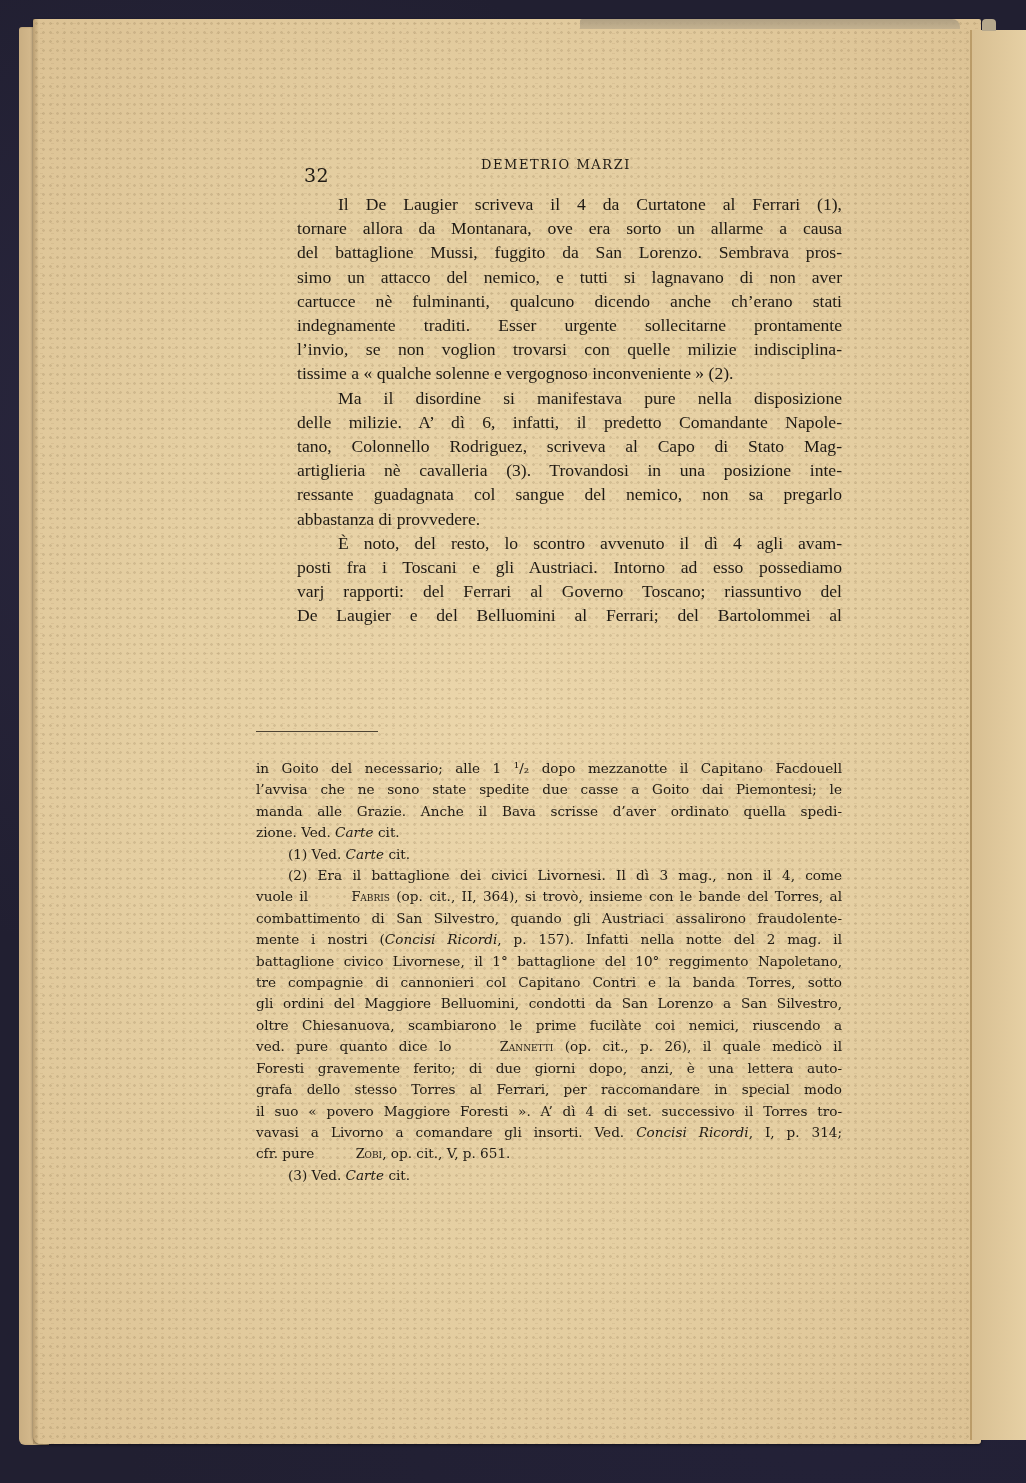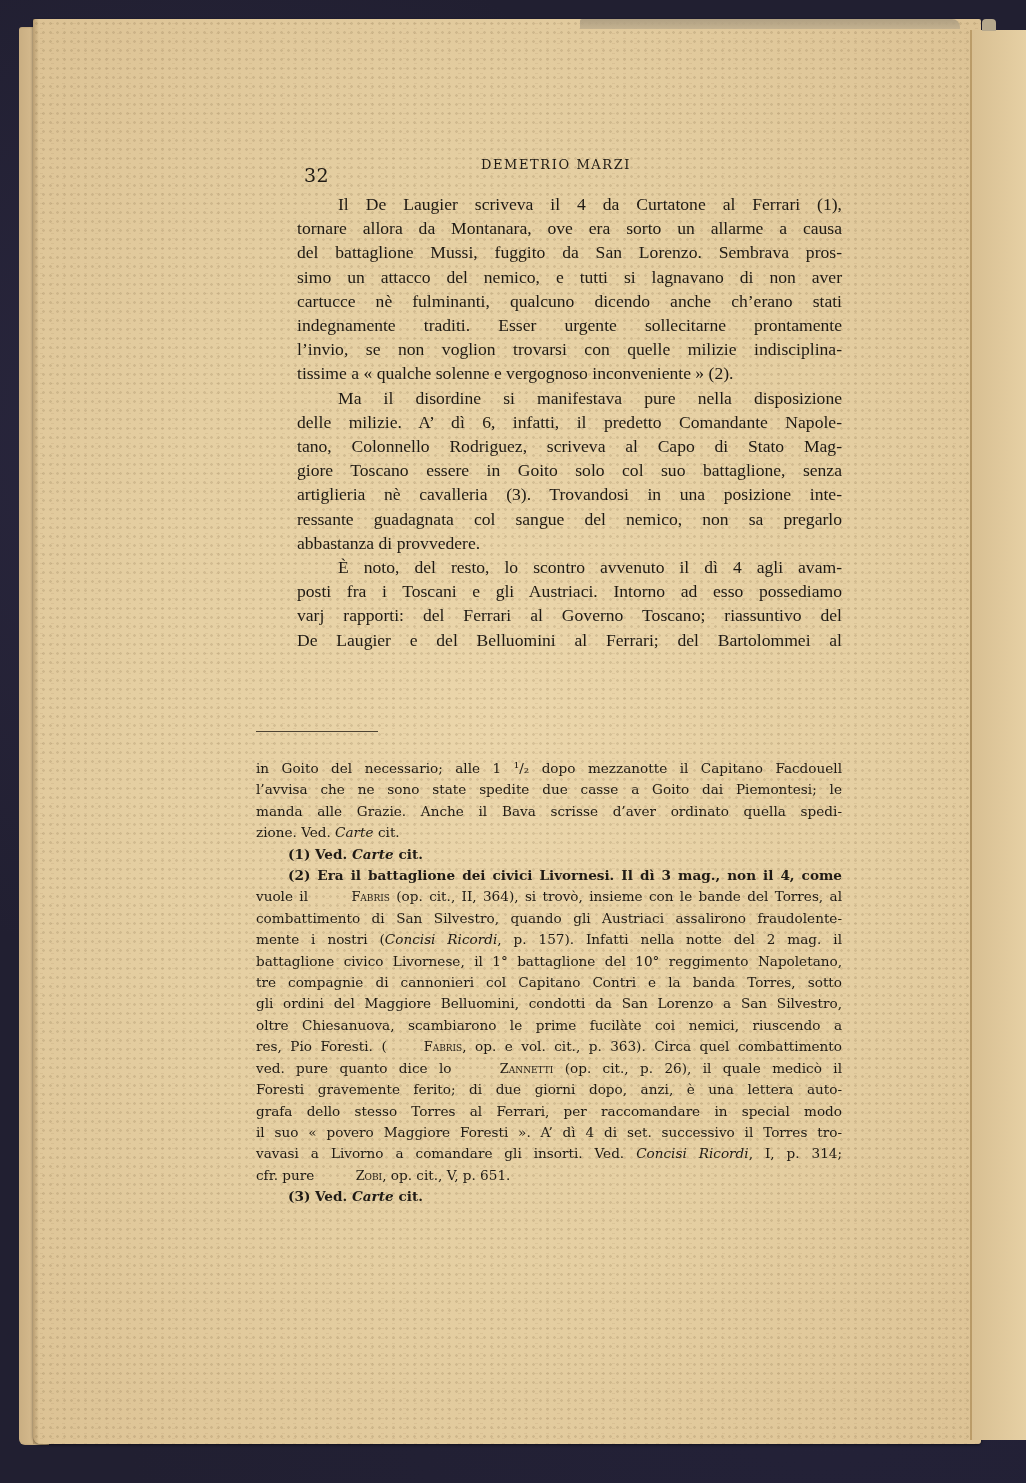--- a/index.html
+++ b/index.html
@@ -150,21 +150,21 @@
     font-variant: small-caps;
     font-size: 0.95em;
     margin-left: 37px;
   }
   i { font-style: italic; }
   .line { display: block; text-align: justify; text-align-last: justify; white-space: nowrap; }
   .line.last { text-align-last: left; }
   .line.indent { padding-left: 41px; }
   .fnline { display: block; text-align: justify; text-align-last: justify; white-space: nowrap; }
   .fnline.last { text-align-last: left; }
-  .fnline.indent { padding-left: 32px; font-weight: bold; }
+  .fnline.indent { padding-left: 32px; }
 </style>
 </head>
 <body>
 
 <div class="bg-noise"></div>
 <div class="back-page"></div>
 <div class="page">
   <div class="page-edge-left"></div>
 </div>
 <div class="top-strip"></div>
@@ -186,21 +186,20 @@
       <span class="line">simo un attacco del nemico, e tutti si lagnavano di non aver</span>
       <span class="line">cartucce nè fulminanti, qualcuno dicendo anche ch’erano stati</span>
       <span class="line">indegnamente traditi. Esser urgente sollecitarne prontamente</span>
       <span class="line">l’invio, se non voglion trovarsi con quelle milizie indisciplina-</span>
       <span class="line last">tissime a « qualche solenne e vergognoso inconveniente » (2).</span>
     </p>
     <p>
       <span class="line indent">Ma il disordine si manifestava pure nella disposizione</span>
       <span class="line">delle milizie. A’ dì 6, infatti, il predetto Comandante Napole-</span>
       <span class="line">tano, Colonnello Rodriguez, scriveva al Capo di Stato Mag-</span>
-      <span class="line">giore Toscano essere in Goito solo col suo battaglione, senza</span>
       <span class="line">artiglieria nè cavalleria (3). Trovandosi in una posizione inte-</span>
       <span class="line">ressante guadagnata col sangue del nemico, non sa pregarlo</span>
       <span class="line last">abbastanza di provvedere.</span>
     </p>
     <p>
       <span class="line indent">È noto, del resto, lo scontro avvenuto il dì 4 agli avam-</span>
       <span class="line">posti fra i Toscani e gli Austriaci. Intorno ad esso possediamo</span>
       <span class="line">varj rapporti: del Ferrari al Governo Toscano; riassuntivo del</span>
       <span class="line">De Laugier e del Belluomini al Ferrari; del Bartolommei al</span>
     </p>
@@ -220,21 +219,20 @@
     </p>
     <p>
       <span class="fnline indent">(2) Era il battaglione dei civici Livornesi. Il dì 3 mag., non il 4, come</span>
       <span class="fnline"><span>vuole il </span><span class="sc">Fabris</span><span> (op. cit., II, 364), si trovò, insieme con le bande del Torres, al</span></span>
       <span class="fnline">combattimento di San Silvestro, quando gli Austriaci assalirono fraudolente-</span>
       <span class="fnline"><span>mente i nostri (</span><i>Concisi Ricordi</i><span>, p. 157). Infatti nella notte del 2 mag. il</span></span>
       <span class="fnline">battaglione civico Livornese, il 1° battaglione del 10° reggimento Napoletano,</span>
       <span class="fnline">tre compagnie di cannonieri col Capitano Contri e la banda Torres, sotto</span>
       <span class="fnline">gli ordini del Maggiore Belluomini, condotti da San Lorenzo a San Silvestro,</span>
       <span class="fnline">oltre Chiesanuova, scambiarono le prime fucilàte coi nemici, riuscendo a</span>
-      <span class="fnline"><span>res, Pio Foresti. (</span><span class="sc">Fabris</span><span>, op. e vol. cit., p. 363). Circa quel combattimento</span></span>
       <span class="fnline"><span>ved. pure quanto dice lo </span><span class="sc">Zannetti</span><span> (op. cit., p. 26), il quale medicò il</span></span>
       <span class="fnline">Foresti gravemente ferito; di due giorni dopo, anzi, è una lettera auto-</span>
       <span class="fnline">grafa dello stesso Torres al Ferrari, per raccomandare in special modo</span>
       <span class="fnline">il suo « povero Maggiore Foresti ». A’ dì 4 di set. successivo il Torres tro-</span>
       <span class="fnline"><span>vavasi a Livorno a comandare gli insorti. Ved. </span><i>Concisi Ricordi</i><span>, I, p. 314;</span></span>
       <span class="fnline last"><span>cfr. pure </span><span class="sc">Zobi</span><span>, op. cit., V, p. 651.</span></span>
     </p>
     <p>
       <span class="fnline last indent"><span>(3) Ved. </span><i>Carte</i><span> cit.</span></span>
     </p>

